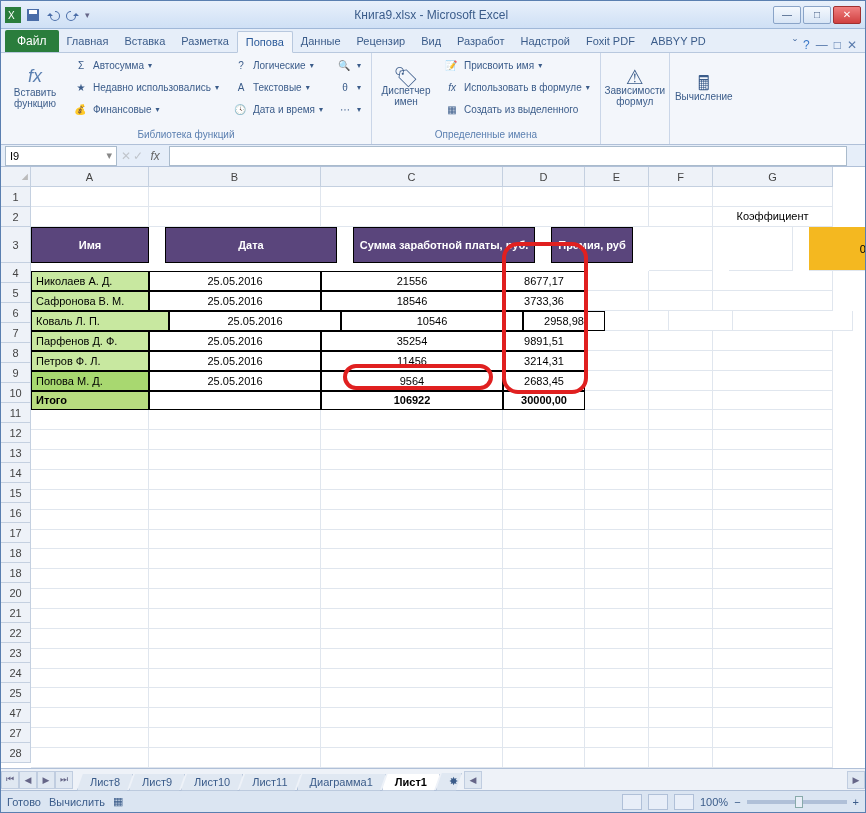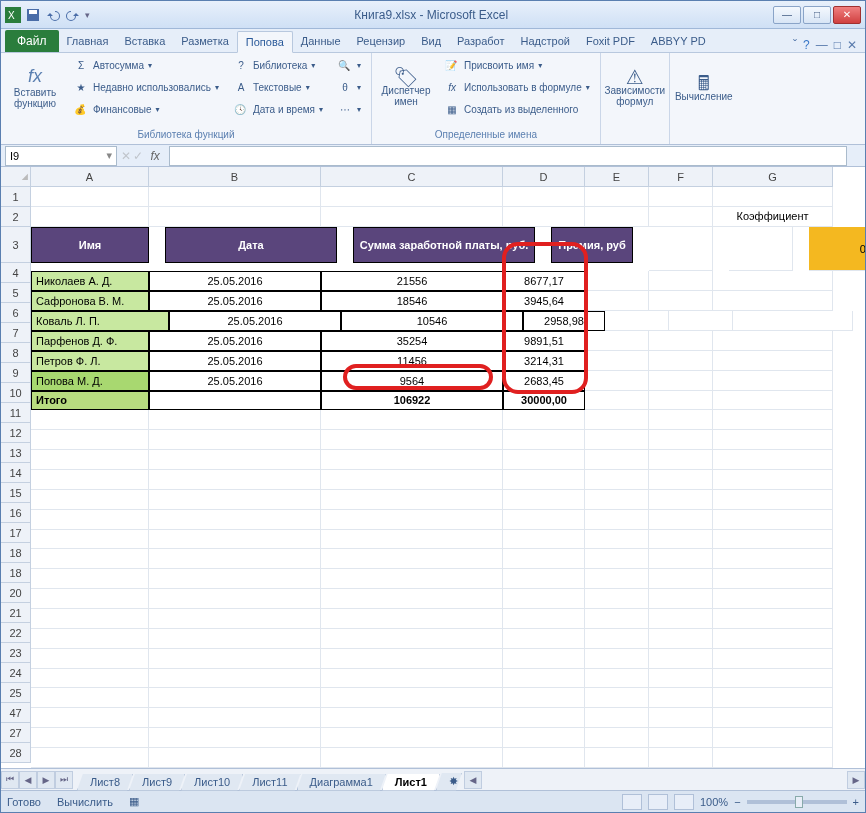--- a/index.html
+++ b/index.html
@@ -57,21 +57,21 @@
   
   .sheet-bar { height: 22px; background: #eef2f8; border-top: 1px solid #b0c0d8; display: flex; align-items: center; }
   .sheet-nav { display: flex; gap: 0; }
   .sheet-nav .sn { width: 18px; height: 18px; border: 1px solid #c0cde0; display: flex; align-items: center; justify-content: center; font-size: 9px; color: #668; cursor: pointer; background: #e0e8f2; }
   .sheet-tabs { display: flex; align-items: flex-end; height: 22px; margin-left: 4px; }
   .sheet-tab { padding: 2px 12px; background: #e0e8f2; border: 1px solid #b0c0d8; border-top: none; font-size: 11px; color: #3b5c8a; cursor: pointer; position: relative; clip-path: polygon(6px 0, 100% 0, calc(100% - 6px) 100%, 0 100%); margin-right: -4px; }
   .sheet-tab.active { background: #fff; font-weight: bold; z-index: 2; color:#000;}
   .hscroll { flex: 1; display: flex; margin-left: 6px; }
   .hscroll .track { flex: 1; background: #eef2f8; }
   
-  .status-bar { height: 22px; background: #dbe5f2; border-top: 1px solid #b0c0d8; display: flex; align-items: center; padding: 0 6px; font-size: 11px; color: #3b5c8a; gap: 16px; }
+  .status-bar { height: 22px; background: #dbe5f2; border-top: 1px solid #b0c0d8; display: flex; align-items: center; padding: 0 6px; font-size: 11px; color: #3b5c8a; gap: 8px; }
   .zoom { margin-left: auto; display: flex; align-items: center; gap: 6px; }
   .zoom .slider { width: 100px; height: 4px; background: #b0c0d8; position: relative; }
   .zoom .slider .knob { position: absolute; left: 48px; top: -4px; width: 8px; height: 12px; background: #e8eef8; border: 1px solid #8aa; cursor: pointer;}
   .view-btn { width: 20px; height: 16px; border: 1px solid #b0c0d8; background: #e8eef8; cursor: pointer;}
   
   .ring { position: absolute; border: 4px solid #e02020; border-radius: 16px; pointer-events: none; }
   .grid-container { position: relative; flex: 1; overflow: hidden; display: flex; flex-direction: column; }
   .header-row { display:flex;}
 </style>
 </head>
@@ -155,21 +155,21 @@
             </div>
           <div class="small-btn">
               <span class="ico-box">💰</span>
               <span>Финансовые</span>
               <span style="font-size:8px;">▾</span>
             </div>
         </div>
         <div class="small-list">
           <div class="small-btn">
               <span class="ico-box">?</span>
-              <span>Библиотека</span>
+              <span>Логические</span>
               <span style="font-size:8px;">▾</span>
             </div>
           <div class="small-btn">
               <span class="ico-box">A</span>
               <span>Текстовые</span>
               <span style="font-size:8px;">▾</span>
             </div>
           <div class="small-btn">
               <span class="ico-box">🕓</span>
               <span>Дата и время</span>
@@ -334,21 +334,21 @@
             <div class="cell bcell" style="width: 182px;">21556</div>
             <div class="cell dcell" style="width: 82px;">8677,17</div>
             <div class="cell " style="width: 64px;"></div>
             <div class="cell " style="width: 64px;"></div>
             <div class="cell " style="width: 120px;"></div>
           </div>
           <div class="grow">
             <div class="cell name-cell" style="width: 118px; justify-content: flex-start;">Сафронова В. М.</div>
             <div class="cell bcell" style="width: 172px;">25.05.2016</div>
             <div class="cell bcell" style="width: 182px;">18546</div>
-            <div class="cell dcell" style="width: 82px;">3945,64</div>
+            <div class="cell dcell" style="width: 82px;">3733,36</div>
             <div class="cell " style="width: 64px;"></div>
             <div class="cell " style="width: 64px;"></div>
             <div class="cell " style="width: 120px;"></div>
           </div>
           <div class="grow">
             <div class="cell name-cell" style="width: 138px; justify-content: flex-start;">Коваль Л. П.</div>
             <div class="cell bcell" style="width: 172px;">25.05.2016</div>
             <div class="cell bcell" style="width: 182px;">10546</div>
             <div class="cell dcell" style="width: 82px;">2958,98</div>
             <div class="cell " style="width: 64px;"></div>

